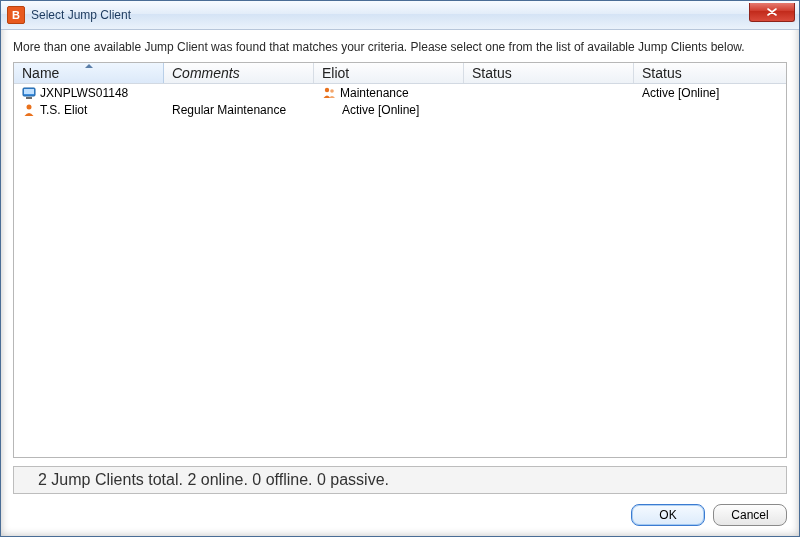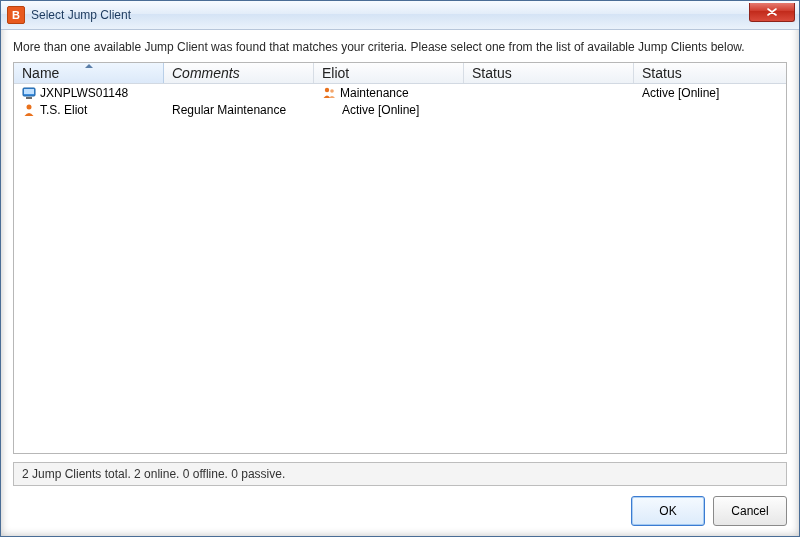--- a/index.html
+++ b/index.html
@@ -153,36 +153,36 @@
     flex-shrink: 0;
     display: flex;
     align-items: center;
     justify-content: center;
   }
   
   .statusbar {
     margin-top: 8px;
     border: 1px solid #bdbdbd;
     background: #f4f4f4;
-    padding: 4px 8px;
-    font-size: 12px;
+    padding: 4px 24px;
+    font-size: 16px;
     color: #333;
   }
   
   .buttons {
     display: flex;
     justify-content: flex-end;
     gap: 8px;
     margin-top: 10px;
   }
   .btn {
     min-width: 74px;
-    height: 30px;
+    height: 22px;
     border: 1px solid #8a8a8a;
-    border-radius: 3px;
+    border-radius: 8px;
     background: linear-gradient(#fdfdfd, #e7e7e7);
     font-size: 12px;
     color: #000;
     cursor: default;
     padding: 0 10px;
   }
   .btn.default {
     border: 1px solid #3b7bd1;
     box-shadow: 0 0 0 1px rgba(90,160,230,0.45) inset;
     background: linear-gradient(#f5faff, #dcebfb);

